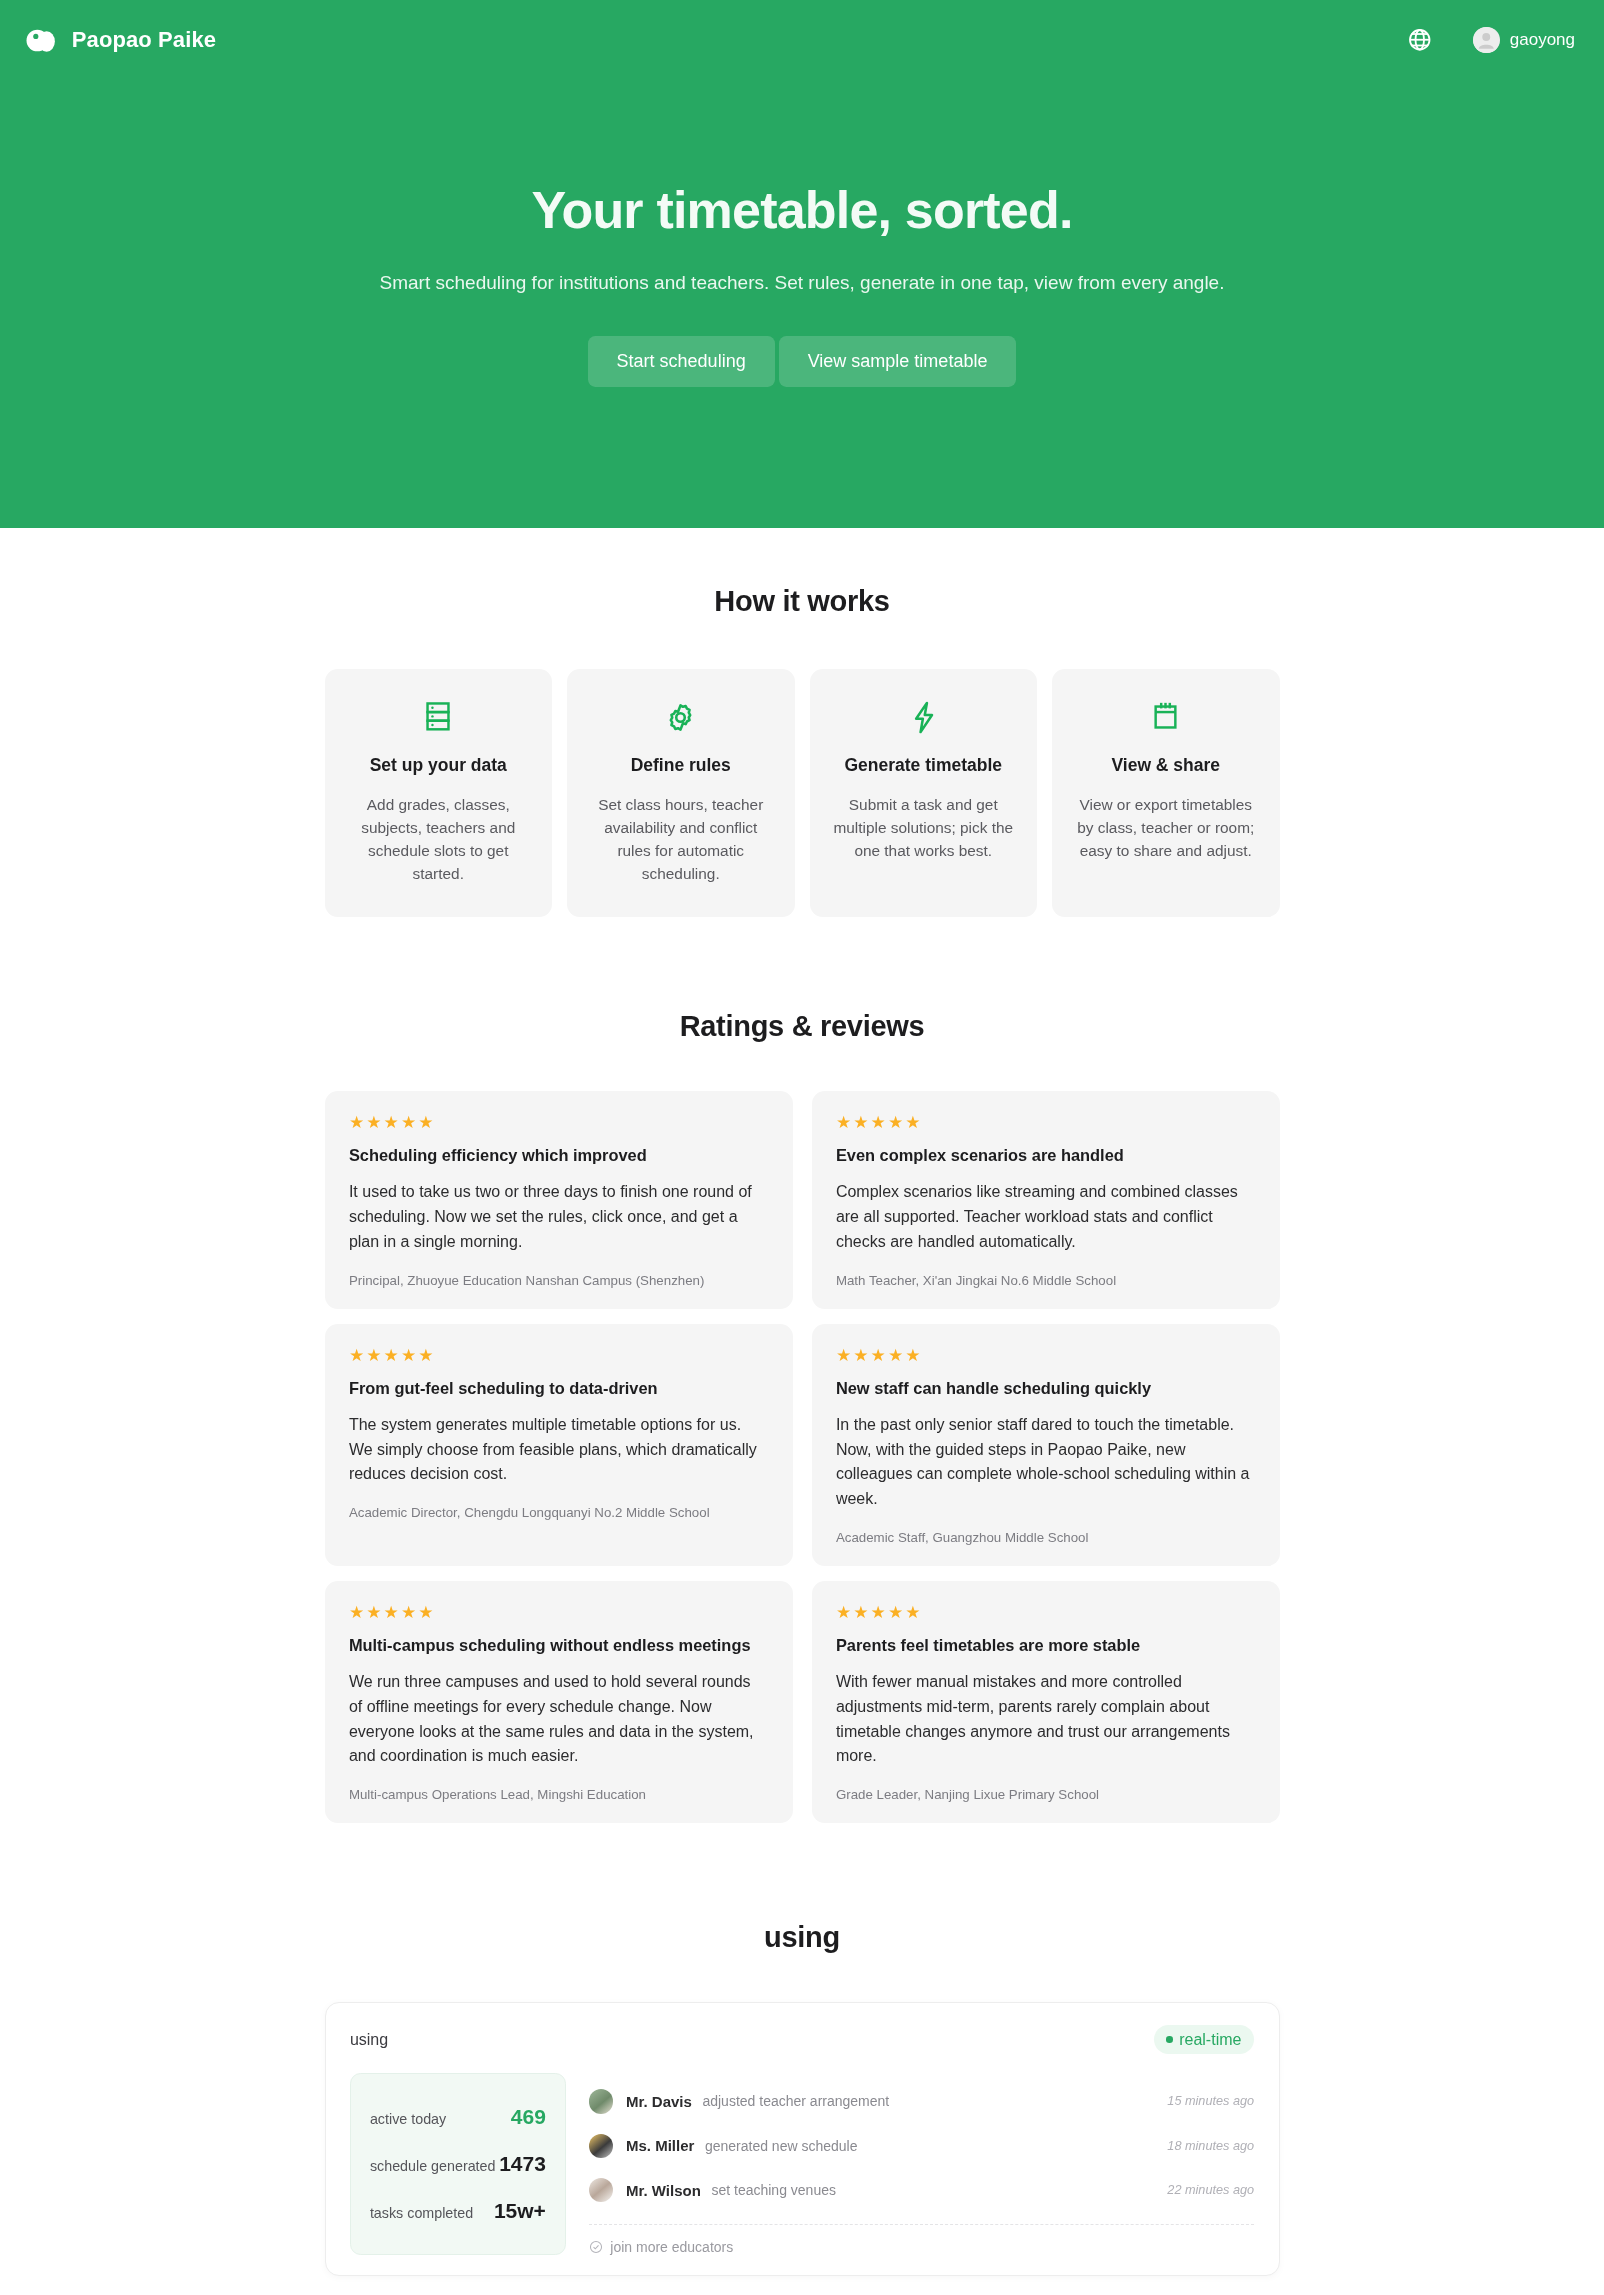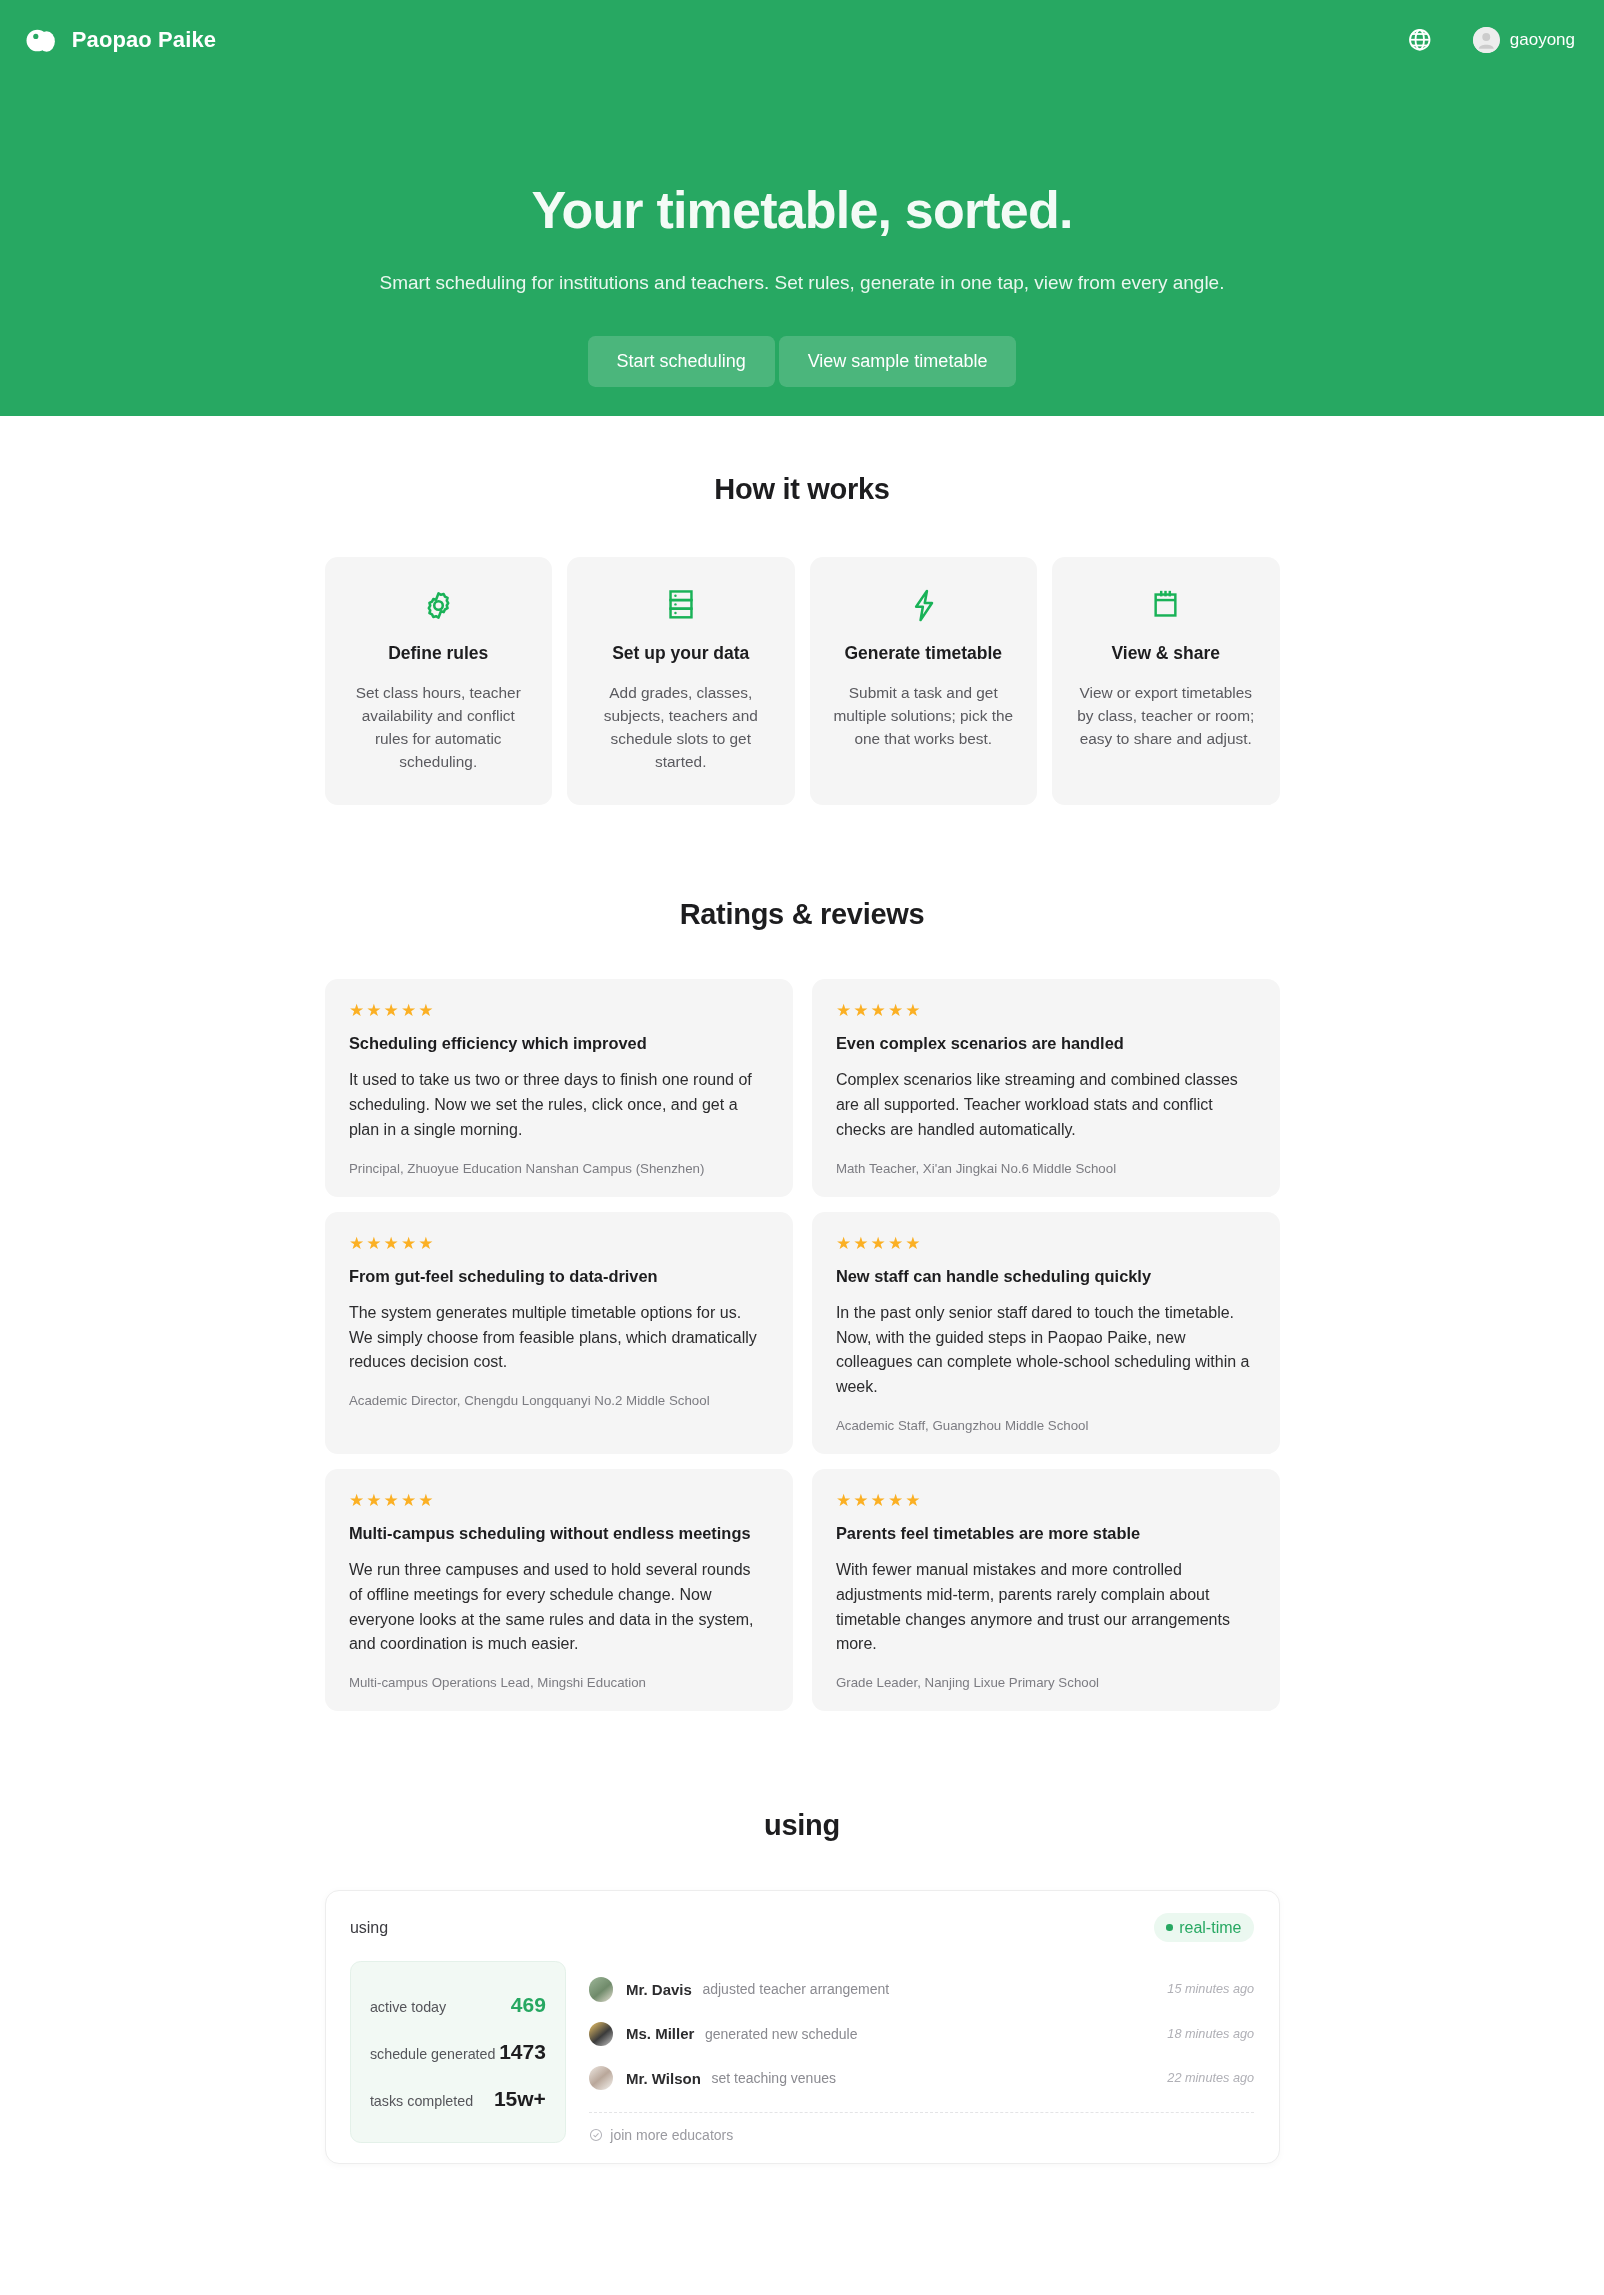--- a/index.html
+++ b/index.html
@@ -7,21 +7,21 @@
     width: 1604px;
     background: #ffffff;
     font-family: "Liberation Sans", sans-serif;
     -webkit-font-smoothing: antialiased;
   }
   body { width: 1604px; min-height: 2295px; overflow-x: hidden; }
 
   
   .hero {
     background: #27A862;
-    height: 416px;
+    height: 528px;
     position: relative;
     width: 100%;
   }
   .topbar {
     height: 80px;
     display: flex;
     align-items: center;
     padding: 0 29px 0 25.5px;
   }
   .brand {
@@ -287,42 +287,42 @@
 </header>
 
 <section class="section howitworks">
   <div class="wrap">
     <h2 class="sec-title">How it works</h2>
 
     <div class="steps">
 
       <div class="step-card">
         <div class="step-icon">
-          <svg width="31" height="31" viewBox="0 0 24 24" fill="none" stroke="#19B257" stroke-width="2" stroke-linejoin="round">
-            <path d="M12 2.6l1.9 1.1 2.1-.6 1 2 2 1-.6 2.1 1.1 1.9-1.1 1.9.6 2.1-2 1-1 2-2.1-.6L12 21.4l-1.9-1.1-2.1.6-1-2-2-1 .6-2.1L4.5 14l1.1-1.9-.6-2.1 2-1 1-2 2.1.6z"></path>
-            <circle cx="12" cy="12" r="3.3"></circle>
-          </svg>
-        </div>
-        <div class="step-title">Define rules</div>
-        <div class="step-desc">Set class hours, teacher availability and conflict rules for automatic scheduling.</div>
-      </div>
-
-      <div class="step-card">
-        <div class="step-icon">
           <svg width="30" height="32" viewBox="0 0 24 26" fill="none" stroke="#19B257" stroke-width="2">
             <rect x="3.5" y="2" width="17" height="7"></rect>
             <rect x="3.5" y="9" width="17" height="7"></rect>
             <rect x="3.5" y="16" width="17" height="7"></rect>
             <circle cx="7.5" cy="5.5" r="1" fill="#19B257" stroke="none"></circle>
             <circle cx="7.5" cy="12.5" r="1" fill="#19B257" stroke="none"></circle>
             <circle cx="7.5" cy="19.5" r="1" fill="#19B257" stroke="none"></circle>
           </svg>
         </div>
         <div class="step-title">Set up your data</div>
         <div class="step-desc">Add grades, classes, subjects, teachers and schedule slots to get started.</div>
+      </div>
+
+      <div class="step-card">
+        <div class="step-icon">
+          <svg width="31" height="31" viewBox="0 0 24 24" fill="none" stroke="#19B257" stroke-width="2" stroke-linejoin="round">
+            <path d="M12 2.6l1.9 1.1 2.1-.6 1 2 2 1-.6 2.1 1.1 1.9-1.1 1.9.6 2.1-2 1-1 2-2.1-.6L12 21.4l-1.9-1.1-2.1.6-1-2-2-1 .6-2.1L4.5 14l1.1-1.9-.6-2.1 2-1 1-2 2.1.6z"></path>
+            <circle cx="12" cy="12" r="3.3"></circle>
+          </svg>
+        </div>
+        <div class="step-title">Define rules</div>
+        <div class="step-desc">Set class hours, teacher availability and conflict rules for automatic scheduling.</div>
       </div>
 
       <div class="step-card">
         <div class="step-icon">
           <svg width="25.5" height="33" viewBox="0 0 18 26" fill="none" stroke="#19B257" stroke-width="2" stroke-linejoin="round">
             <path d="M11.5 1.5L3 14h5.3L6.5 24.5 15.5 11H9.8z"></path>
           </svg>
         </div>
         <div class="step-title">Generate timetable</div>
         <div class="step-desc">Submit a task and get multiple solutions; pick the one that works best.</div>

